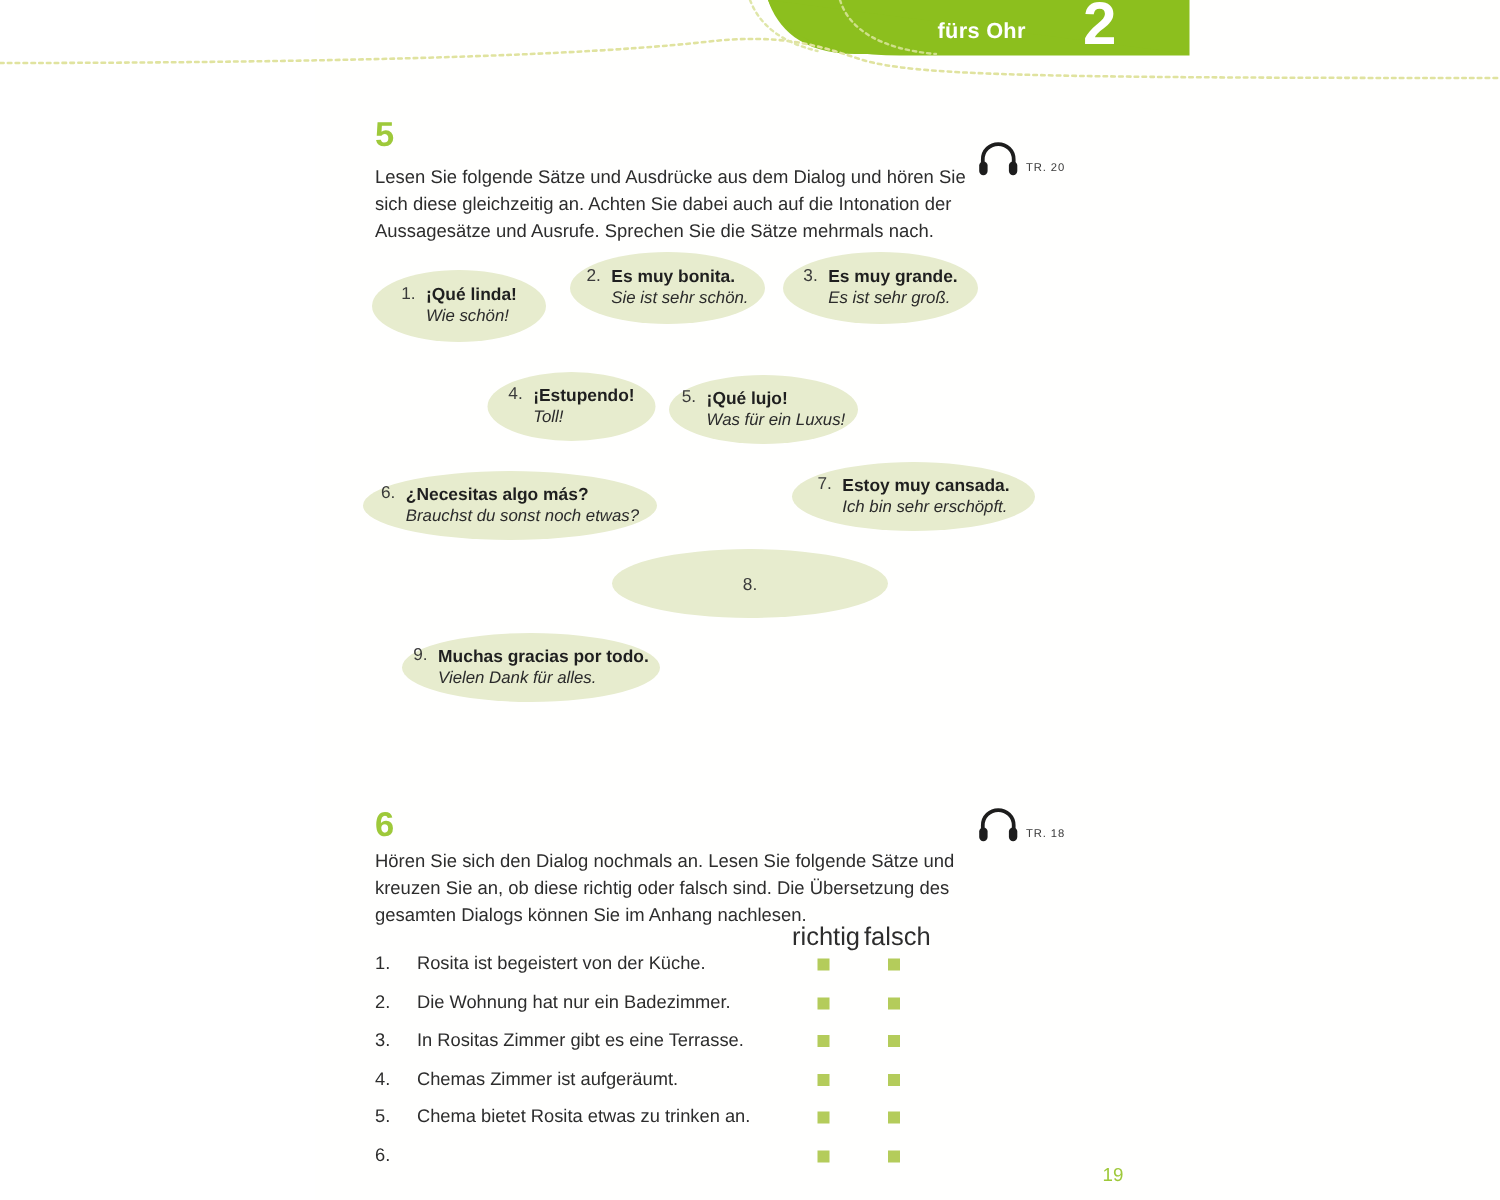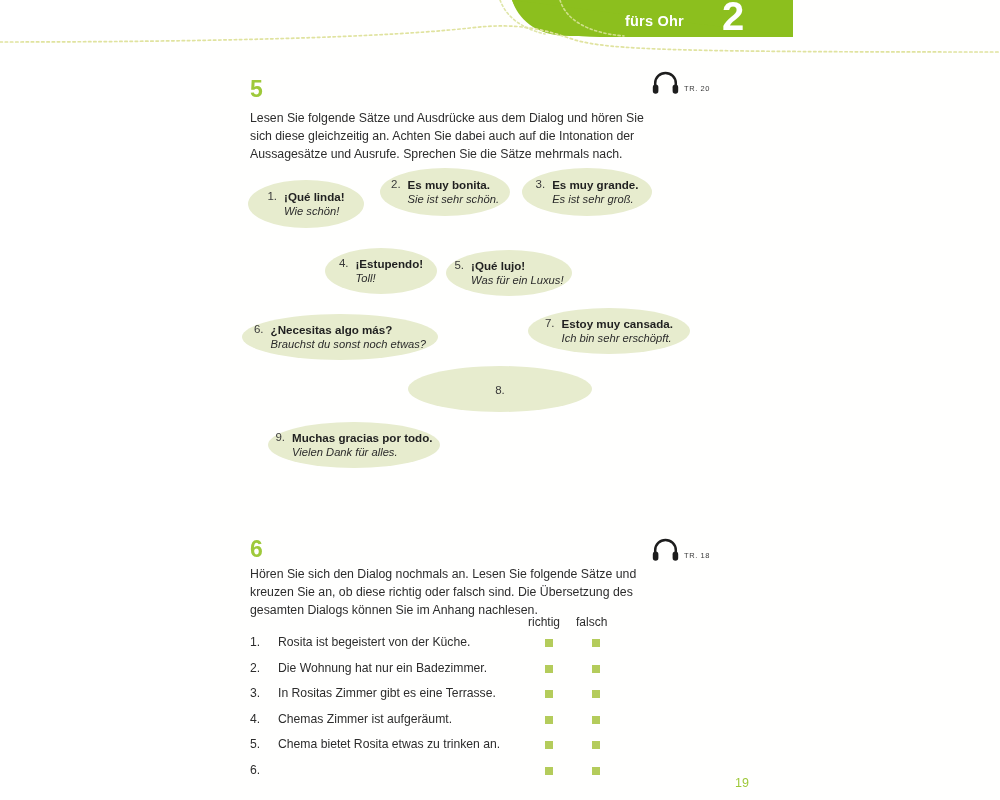--- a/index.html
+++ b/index.html
@@ -143,21 +143,21 @@
   .bubble .tail {
     position: absolute;
     width: 0; height: 0;
   }
 
   
   #tf-block { position: absolute; left: 250px; top: 615px; width: 420px; }
   .tf-head {
     position: relative;
     height: 20px;
-    font-size: 12px;
+    font-size: 17px;
     color: #2d2d2d;
   }
   .tf-head .col { position: absolute; }
   .tf-row {
     position: relative;
     height: 25.5px;
     font-size: 12.2px;
     color: #2d2d2d;
   }
   .tf-row .n { position: absolute; left: 0; }
@@ -206,21 +206,21 @@
     <path d="M500,0 C506,16 520,28 545,34" fill="none" stroke="#dfe6a8" stroke-width="1.6" stroke-dasharray="2.2 2.6" stroke-linecap="round"></path>
   </svg>
 </div>
 <div class="hdr-text" id="hdr-title">fürs Ohr</div>
 <div class="hdr-text" id="hdr-chapter">2</div>
 
 <div class="ex-num" style="left:250px; top:78px;">5</div>
 
 <div class="ex-instr" style="left:250px; top:110px;">Lesen Sie folgende Sätze und Ausdrücke aus dem Dialog und hören Sie sich diese gleichzeitig an. Achten Sie dabei auch auf die Intonation der Aussagesätze und Ausrufe. Sprechen Sie die Sätze mehrmals nach.</div>
 
-<div class="audio-marker" style="left:652px; top:71px;">
+<div class="audio-marker" style="left:652px; top:94px;">
   <span>
     <svg width="27" height="24" viewBox="0 0 27 24" xmlns="http://www.w3.org/2000/svg">
       <path d="M3.2,16 L3.2,12.2 C3.2,6.4 7.9,2 13.5,2 C19.1,2 23.8,6.4 23.8,12.2 L23.8,16" fill="none" stroke="#1d1d1d" stroke-width="2.5" stroke-linecap="round"></path>
       <rect x="0.8" y="13.6" width="5.6" height="9.2" rx="2.8" fill="#1d1d1d"></rect>
       <rect x="20.6" y="13.6" width="5.6" height="9.2" rx="2.8" fill="#1d1d1d"></rect>
     </svg>
   </span>
   <span class="tr-label">TR. 20</span>
 </div>
 

